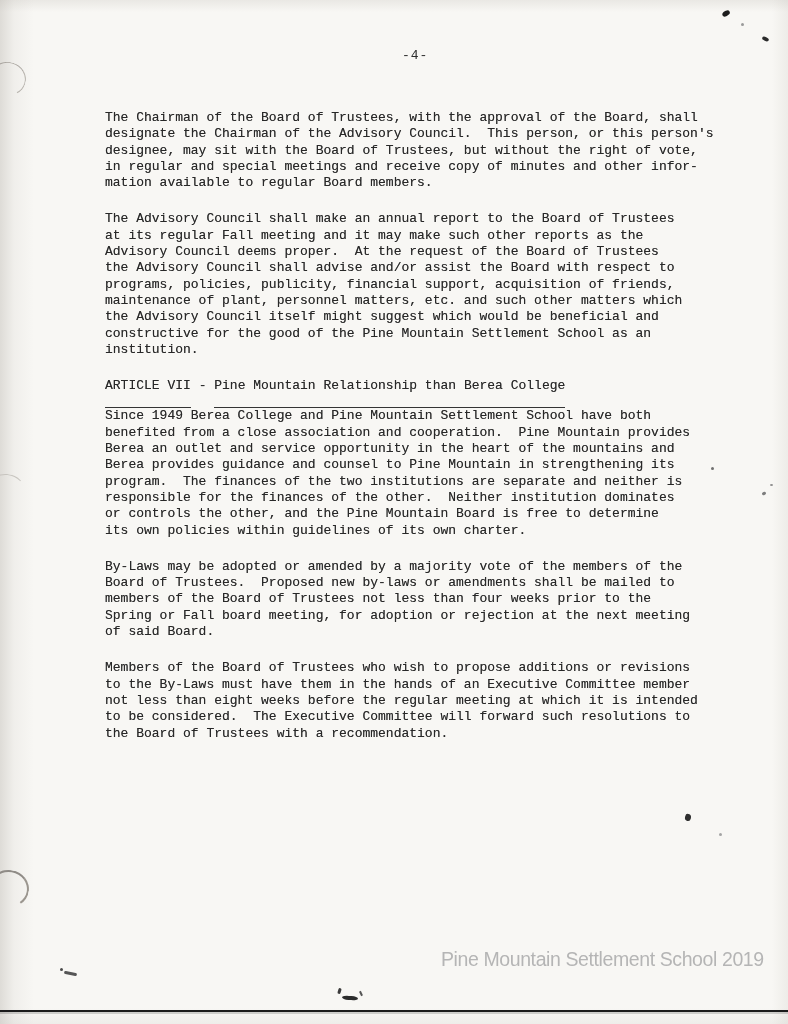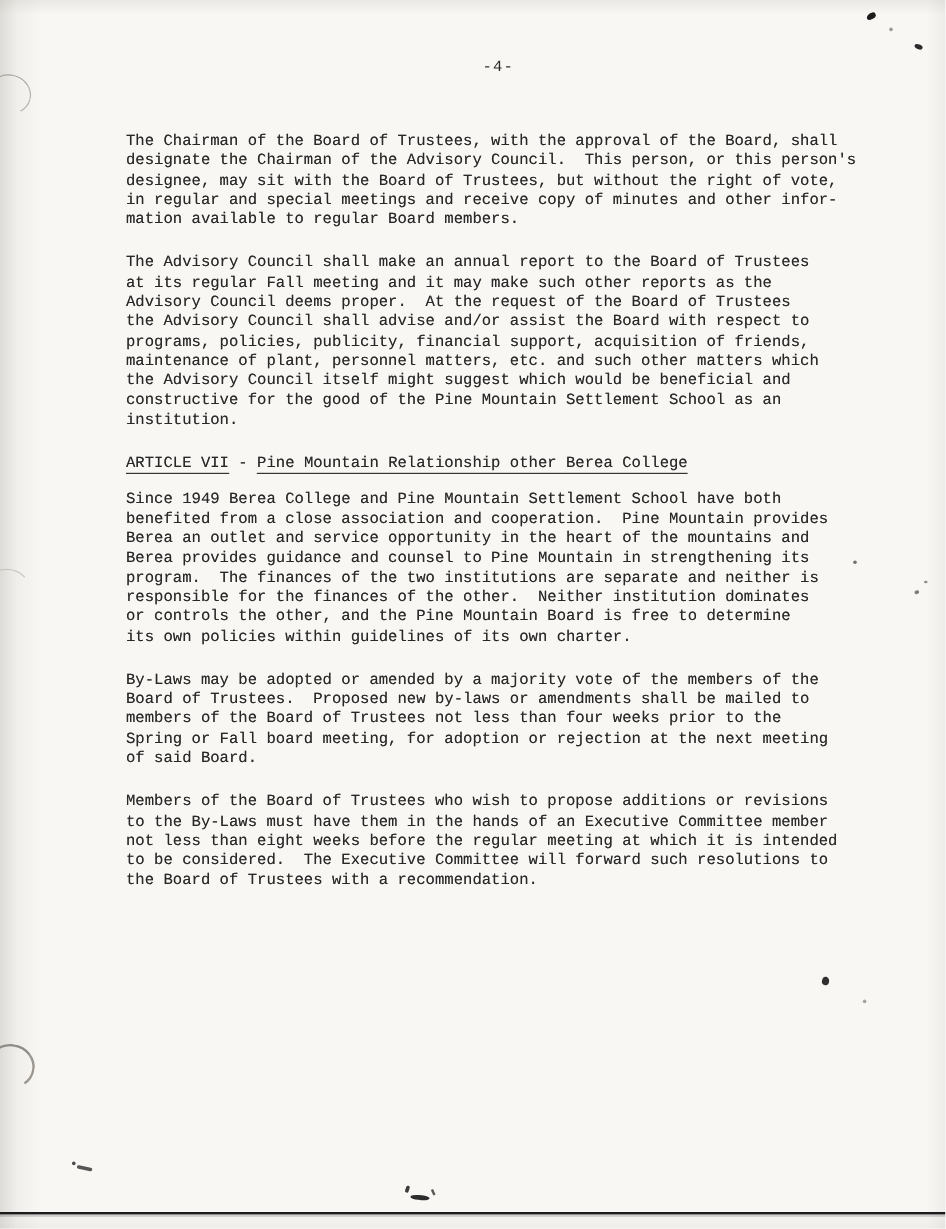--- a/index.html
+++ b/index.html
@@ -30,21 +30,21 @@
     color: #282828;
     text-shadow: 0 0 0.5px rgba(40,40,40,.55);
   }
   .para { margin: 0 0 20px 0; white-space: pre; }
   .article {
     margin: 7px 0 14px 0;
     font-size: 13px; line-height: 16.3px; font-weight: normal;
     color: #282828;
   }
   .article span { white-space: pre; }
-  .u { border-bottom: 1.4px solid #343434; padding-bottom: 1px; }
+  .u { border-bottom: 1.4px solid #343434; padding-bottom: 14px; }
   .watermark {
     position: absolute;
     left: 441px; top: 948px;
     font-family: "Liberation Sans", sans-serif;
     font-size: 19.5px; letter-spacing: -0.4px;
     color: #b5b5b5;
     white-space: pre;
   }
   .bottom-line {
     position: absolute;
@@ -95,21 +95,21 @@
     <p class="para">The Advisory Council shall make an annual report to the Board of Trustees
 at its regular Fall meeting and it may make such other reports as the
 Advisory Council deems proper.  At the request of the Board of Trustees
 the Advisory Council shall advise and/or assist the Board with respect to
 programs, policies, publicity, financial support, acquisition of friends,
 maintenance of plant, personnel matters, etc. and such other matters which
 the Advisory Council itself might suggest which would be beneficial and
 constructive for the good of the Pine Mountain Settlement School as an
 institution.</p>
 
-    <h2 class="article"><span class="u">ARTICLE VII</span><span> - </span><span class="u">Pine Mountain Relationship other Berea College</span></h2>
+    <h2 class="article"><span class="u">ARTICLE VII</span><span> - </span><span class="u">Pine Mountain Relationship than Berea College</span></h2>
 
     <p class="para">Since 1949 Berea College and Pine Mountain Settlement School have both
 benefited from a close association and cooperation.  Pine Mountain provides
 Berea an outlet and service opportunity in the heart of the mountains and
 Berea provides guidance and counsel to Pine Mountain in strengthening its
 program.  The finances of the two institutions are separate and neither is
 responsible for the finances of the other.  Neither institution dominates
 or controls the other, and the Pine Mountain Board is free to determine
 its own policies within guidelines of its own charter.</p>
 
@@ -121,20 +121,21 @@
 of said Board.</p>
 
     <p class="para">Members of the Board of Trustees who wish to propose additions or revisions
 to the By-Laws must have them in the hands of an Executive Committee member
 not less than eight weeks before the regular meeting at which it is intended
 to be considered.  The Executive Committee will forward such resolutions to
 the Board of Trustees with a recommendation.</p>
 
   </div>
 
+  <div class="watermark">Pine Mountain Settlement School 2019</div>
 
   <div class="arc arc-1"></div>
   <div class="arc arc-2"></div>
   <div class="arc arc-3"></div>
 
   <div class="mark m1"></div>
   <div class="mark m2"></div>
   <div class="mark m3"></div>
   <div class="mark m4"></div>
   <div class="mark m5"></div>

